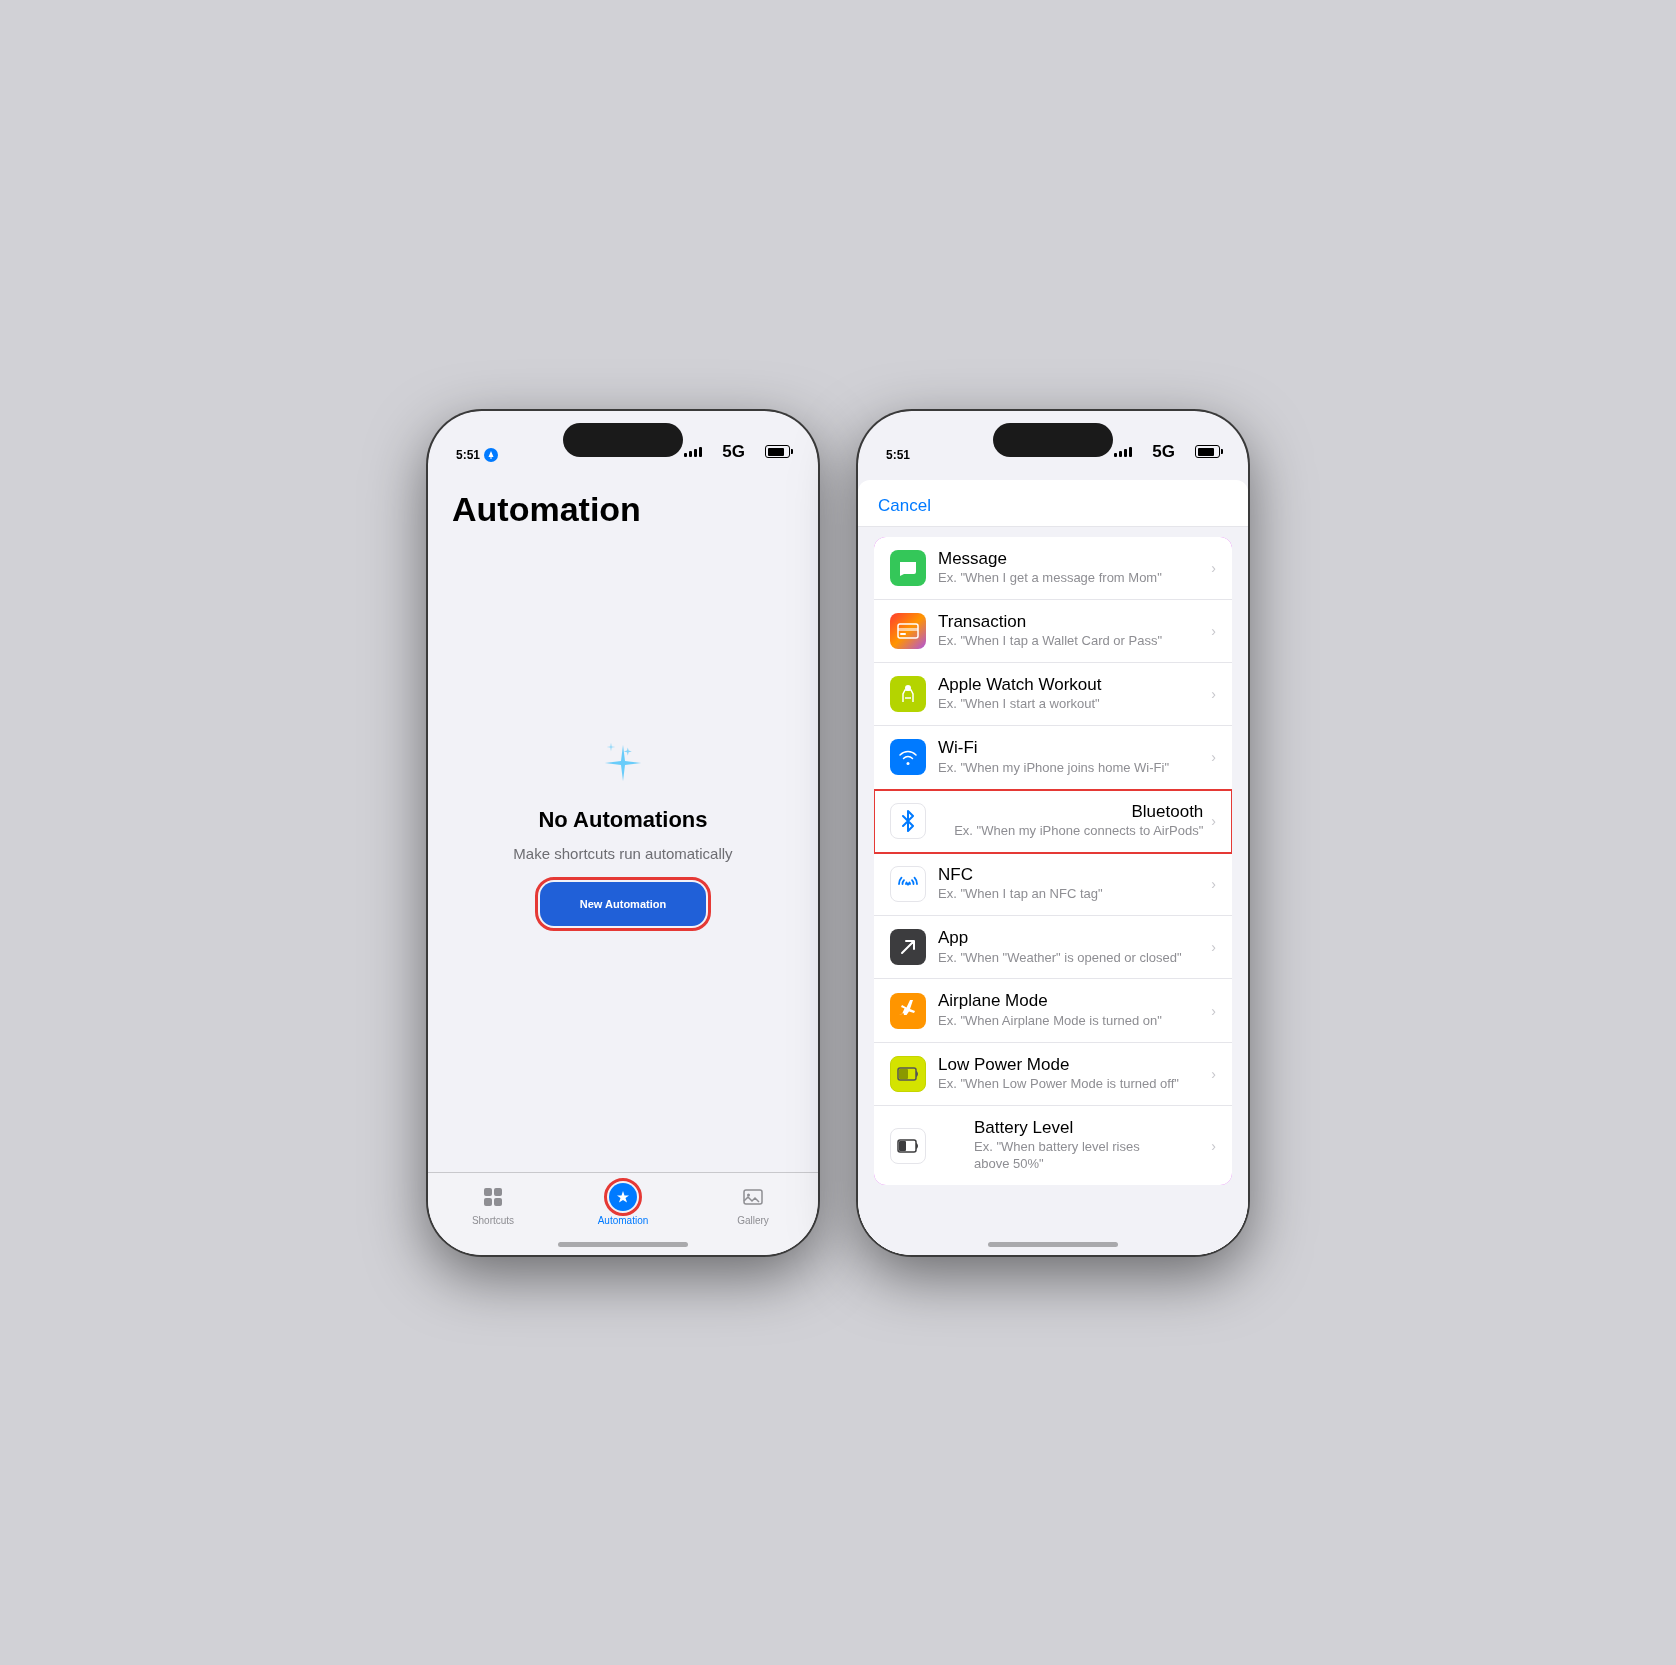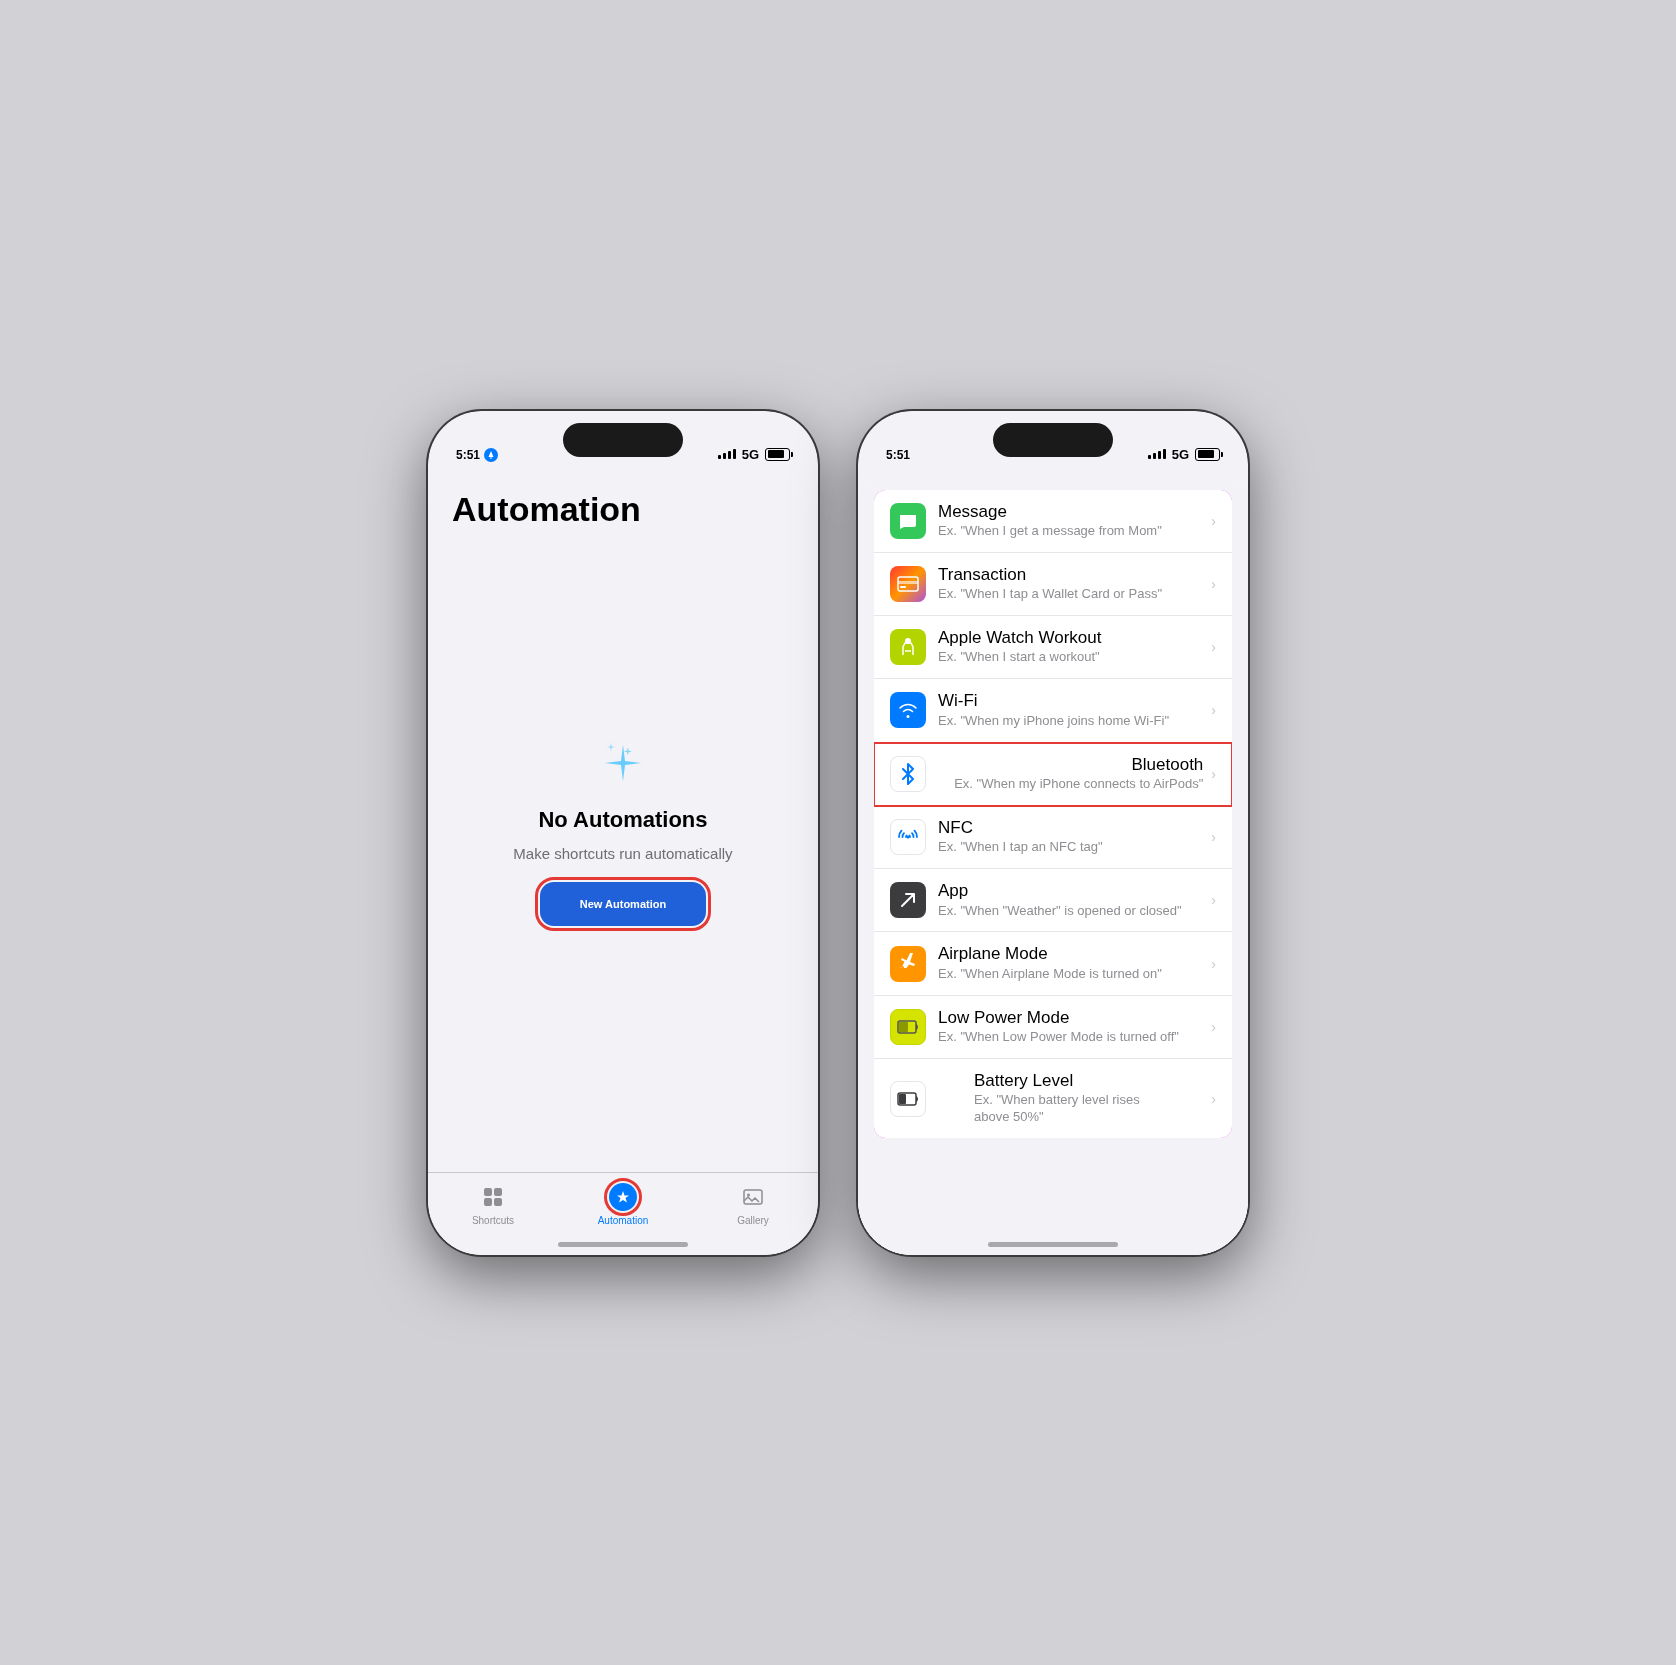--- a/index.html
+++ b/index.html
@@ -71,22 +71,22 @@
       height: 14px;
       background: #007aff;
       border-radius: 50%;
       display: inline-flex;
       align-items: center;
       justify-content: center;
     }
     .status-right {
       display: flex;
       align-items: center;
-      gap: 6px;
-      font-size: 13px;
+      gap: 20px;
+      font-size: 17px;
       font-weight: 600;
       color: #000;
     }
     .signal-bars {
       display: flex;
       align-items: flex-end;
       gap: 2px;
     }
     .signal-bar {
       background: #000;
@@ -436,20 +436,23 @@
           <div class="signal-bar" style="height:10px"></div>
         </div>
         <span>5G</span>
         <div class="battery-icon">
           <div class="battery-fill"></div>
         </div>
       </div>
     </div>
 
     <div class="sheet">
+      <div class="sheet-header">
+        <button class="cancel-btn">Cancel</button>
+      </div>
       <div class="sheet-scroll">
         <div class="list-section">
 
           <div class="list-row">
             <div class="row-icon icon-green">
               <svg width="20" height="20" viewBox="0 0 20 20" fill="white">
                 <path d="M2 4h16v10a2 2 0 01-2 2H6l-4 2V4z" fill="white"></path>
               </svg>
             </div>
             <div class="row-text">

